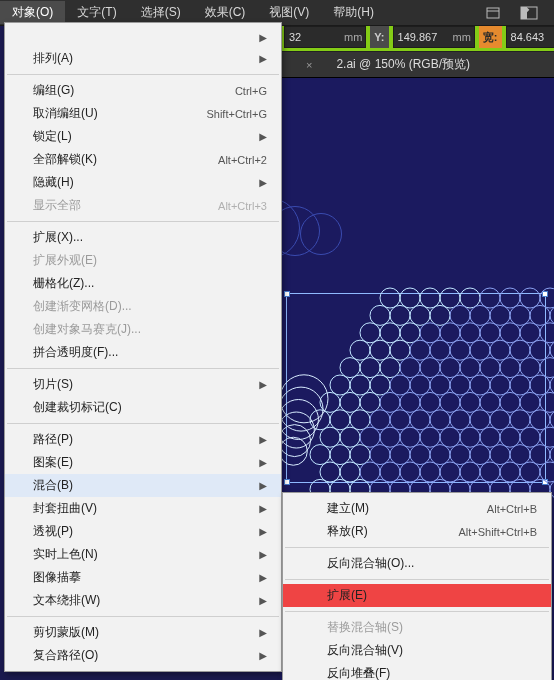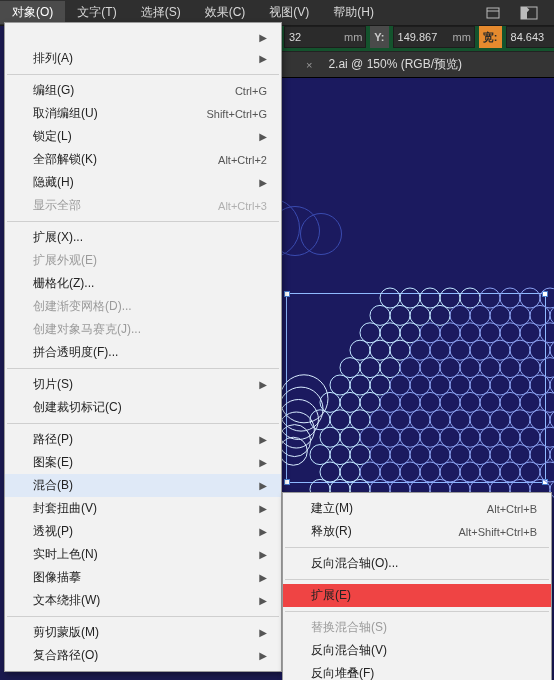--- a/index.html
+++ b/index.html
@@ -25,21 +25,21 @@
     color:#d8d8d8;
     cursor:default;
   }
   .menubar .mitem.active { background:#4b4b4b; color:#fff; }
   .menubar .tool-icons { margin-left:auto; display:flex; gap:18px; padding-right:16px; }
   .tool-icon { width:18px; height:14px; display:inline-flex; align-items:center; justify-content:center; }
 
   
   .optbar {
     position:absolute; top:22px; left:280px; right:0; height:30px;
-    background:#14532d;
+    background:#84cc16;
     display:flex; align-items:center;
     gap:4px;
     padding-left:4px;
     z-index:3;
     border-bottom:1px solid #222;
   }
   .optbar .seg {
     display:flex; align-items:center;
     background:#2b2b2b;
     border:1px solid #1d1d1d;
@@ -66,21 +66,21 @@
     background:#343434;
     display:flex; align-items:flex-end;
     border-bottom:1px solid #000;
     z-index:3;
     padding-left:14px;
   }
   .tab {
     padding:4px 12px 4px 12px;
     color:#ddd;
     font-size:12px;
-    display:flex; align-items:center; gap:16px;
+    display:flex; align-items:center; gap:24px;
   }
   .tab .x { color:#999; font-size:11px; }
   .tab .xmark::before { content:"×"; }
 
   
   .canvas {
     position:absolute; top:78px; left:280px; right:0; bottom:0;
     background:#1b1a5f;
     overflow:hidden;
   }
@@ -140,21 +140,21 @@
     z-index:11;
     padding:4px 0;
   }
   .submenu .row {
     display:flex; align-items:center;
     padding:3px 14px 3px 28px;
     min-height:20px;
   }
   .submenu .row.highlight { background:#ef4444; }
   .submenu .row.disabled { color:#9b9b9b;justify-content:center; }
-  .submenu .row .label { flex:1; }
+  .submenu .row .label { flex:1;margin-left:16px; }
   .submenu .row .shortcut { margin-left:auto; color:#555; font-size:11px; }
   .submenu .sep { height:1px; background:#cfcfcf; margin:4px 2px; }
 
   svg { overflow:visible; }
 </style>
 </head>
 <body>
 
 <div class="menubar">
   <div class="mitem active">对象(O)</div>

